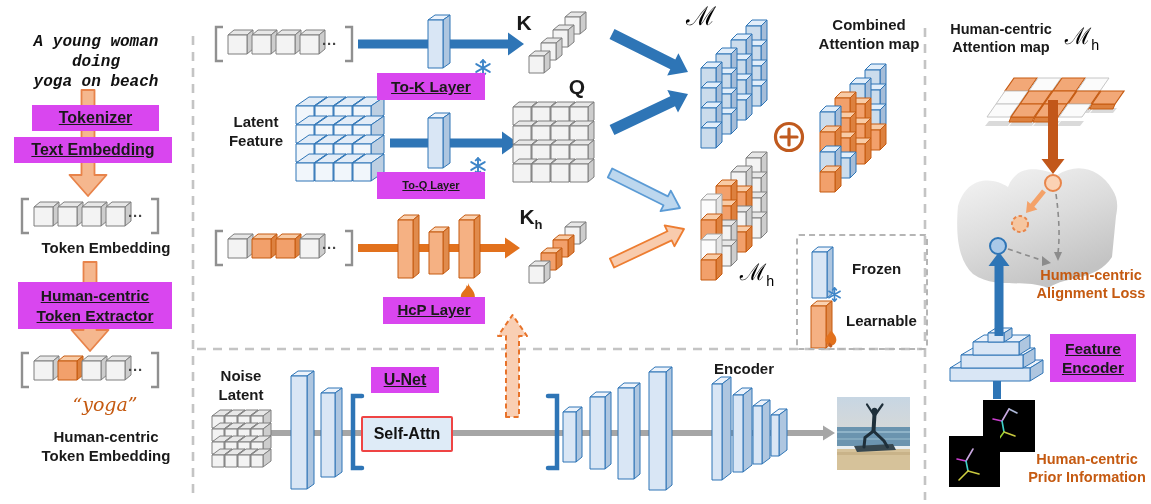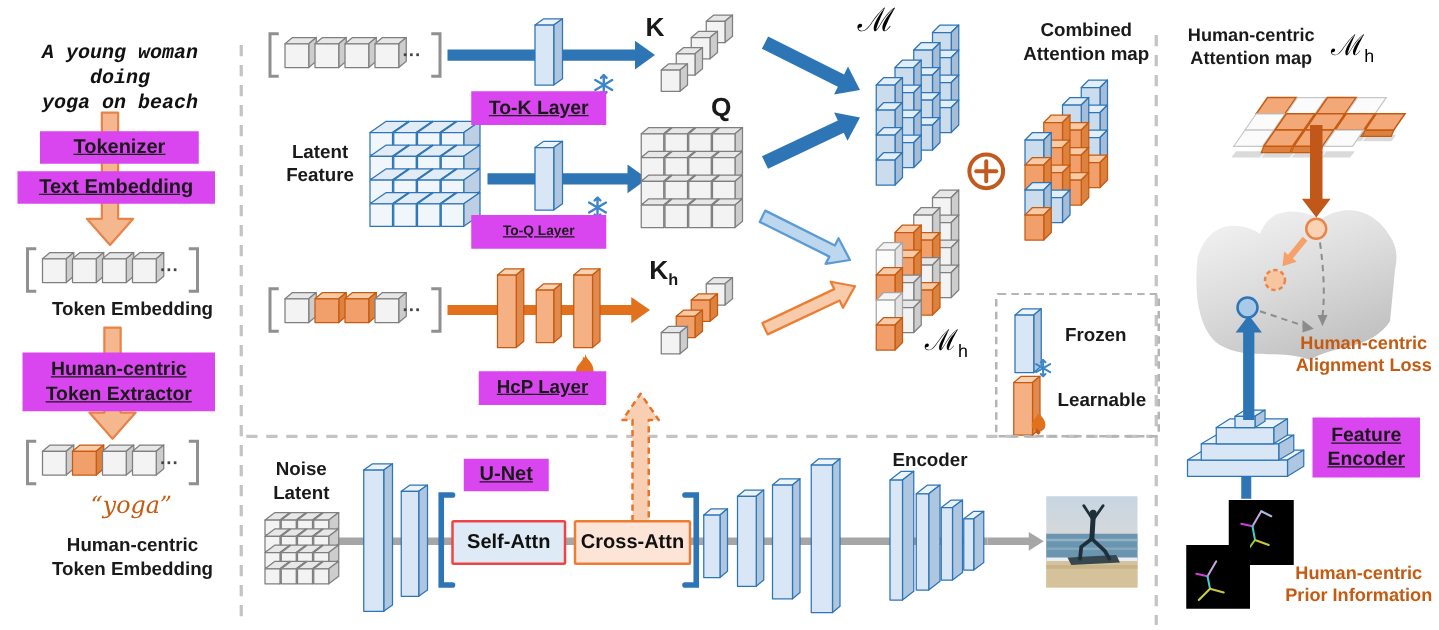--- a/index.html
+++ b/index.html
@@ -677,21 +677,20 @@
 Attention map</div>
 
 <div class="legend-box" style="left:796px;top:234px;width:128px;height:112px;"></div>
 <div class="lbl" style="left:852px;top:260px;width:64px;text-align:left;">Frozen</div>
 <div class="lbl" style="left:846px;top:312px;width:78px;text-align:left;">Learnable</div>
 
 <div class="lbl" style="left:204px;top:367px;width:74px;">Noise
 Latent</div>
 <div class="lbl bg" style="left:371px;top:367px;width:68px;height:26px;font-size:16px;">U-Net</div>
 <div class="box-blue" style="left:361px;top:416px;width:88px;height:32px;font-size:16px;">Self-Attn</div>
-<div class="box-orange" style="left:459px;top:416px;width:90px;height:32px;font-size:16px;">Cross-Attn</div>
 <div class="lbl" style="left:708px;top:360px;width:72px;">Encoder</div>
 
 <div class="lbl" style="left:940px;top:20px;width:122px;font-size:14.5px;">Human-centric
 Attention map</div>
 <div class="lbl script-m" style="left:1060px;top:22px;width:44px;font-size:23px;"><span>ℳ</span><sub>h</sub></div>
 <div class="lbl orange-text" style="left:1034px;top:266px;width:114px;font-size:14.5px;">Human-centric
 Alignment Loss</div>
 <div class="lbl bg" style="left:1050px;top:334px;width:86px;height:48px;font-size:15.5px;">Feature
 Encoder</div>
 <div class="lbl orange-text" style="left:1024px;top:450px;width:126px;font-size:14.5px;">Human-centric

